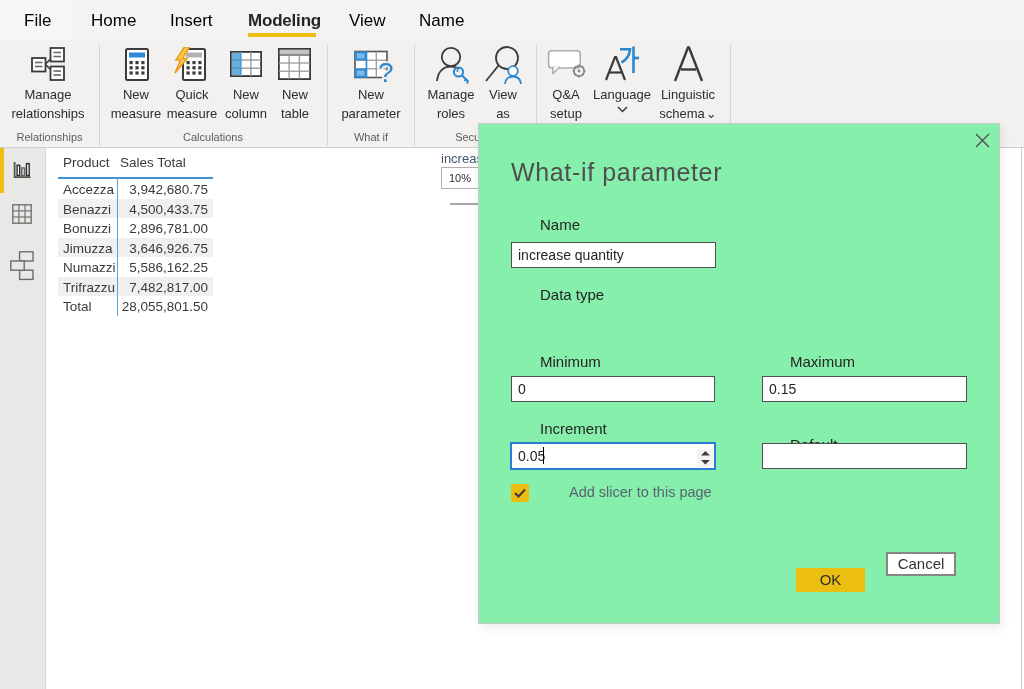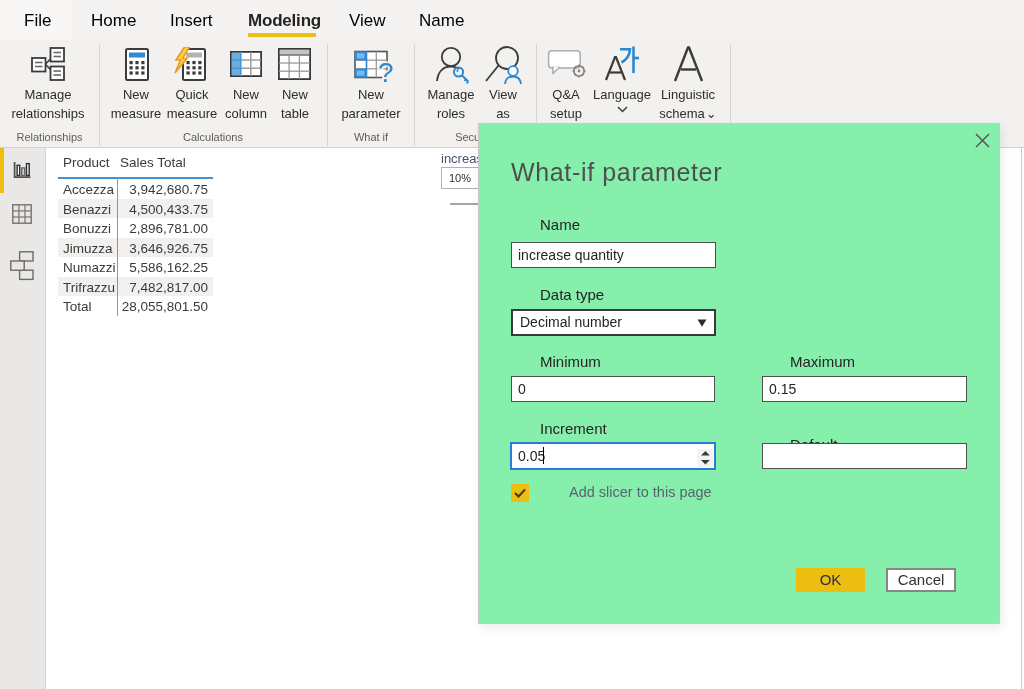--- a/index.html
+++ b/index.html
@@ -35,21 +35,21 @@
 
 #slicer { position:absolute; left:441px; top:148px; width:120px; height:80px; }
 
 
 #dialog { position:absolute; left:478px; top:123px; width:522px; height:501px; background:#86efac; border:1px solid #cbc9c7; box-shadow:2px 4px 10px rgba(0,0,0,0.08); }
 #dlg-title { position:absolute; left:32px; top:34px; font-size:25px; color:#4f4f4f; letter-spacing:0.65px; }
 .dlabel { position:absolute; font-size:15px; color:#252423;margin-left:28px; }
 .dinput { position:absolute; background:#fff; border:1px solid #514f4d; font-size:14px; color:#252423; }
 .dinput .itext { position:absolute; left:6px; top:4px; white-space:nowrap; }
 #dlg-ok { position:absolute; left:317px; top:444px; width:69px; height:24px; background:#edbe12; color:#323130; font-size:15px; text-align:center; line-height:24px; }
-#dlg-cancel { position:absolute; left:407px; top:444px; width:70px; height:24px; background:#fff; border:2px solid #88867f; color:#323130; font-size:15px; text-align:center; line-height:20px; }
+#dlg-cancel { position:absolute; left:407px; top:428px; width:70px; height:24px; background:#fff; border:2px solid #88867f; color:#323130; font-size:15px; text-align:center; line-height:20px; }
 #dlg-check { position:absolute; left:32px; top:360px; width:18px; height:18px; background:#edbe12; }
 </style>
 </head>
 <body>
 
 <div id="menubar">
   <div id="filetab"></div>
   <div class="menuitem" style="left:24px;">File</div>
   <div class="menuitem" style="left:91px;text-align:right;">Home</div>
   <div class="menuitem" style="left:170px;">Insert</div>
@@ -290,26 +290,20 @@
     <line x1="1" y1="1" x2="14" y2="14" stroke="#565554" stroke-width="1.5"></line>
     <line x1="14" y1="1" x2="1" y2="14" stroke="#565554" stroke-width="1.5"></line>
   </svg>
 
   <div class="dlabel" style="left:33px; top:92px;">Name</div>
   <div class="dinput" style="left:32px; top:118px; width:205px; height:26px;">
       <span class="itext">increase quantity</span>
     </div>
 
   <div class="dlabel" style="left:33px; top:162px;">Data type</div>
-  <div class="dinput" style="left:32px; top:185px; width:205px; height:27px; border-width:2px; border-color:#3b3a39;">
-    <span class="itext" style="left:7px; top:3px;">Decimal number</span>
-    <svg class="abs" style="left:184px; top:7.5px;" width="10" height="8" viewBox="0 0 10 8">
-        <polygon points="0.5,0.5 9.5,0.5 5,7.8" fill="#2d2c2b"></polygon>
-      </svg>
-  </div>
 
   <div class="dlabel" style="left:33px; top:229px;">Minimum</div>
   <div class="dinput" style="left:32px; top:252px; width:204px; height:26px;">
       <span class="itext">0</span>
     </div>
 
   <div class="dlabel" style="left:283px; top:229px;">Maximum</div>
   <div class="dinput" style="left:283px; top:252px; width:205px; height:26px;">
       <span class="itext">0.15</span>
     </div>

